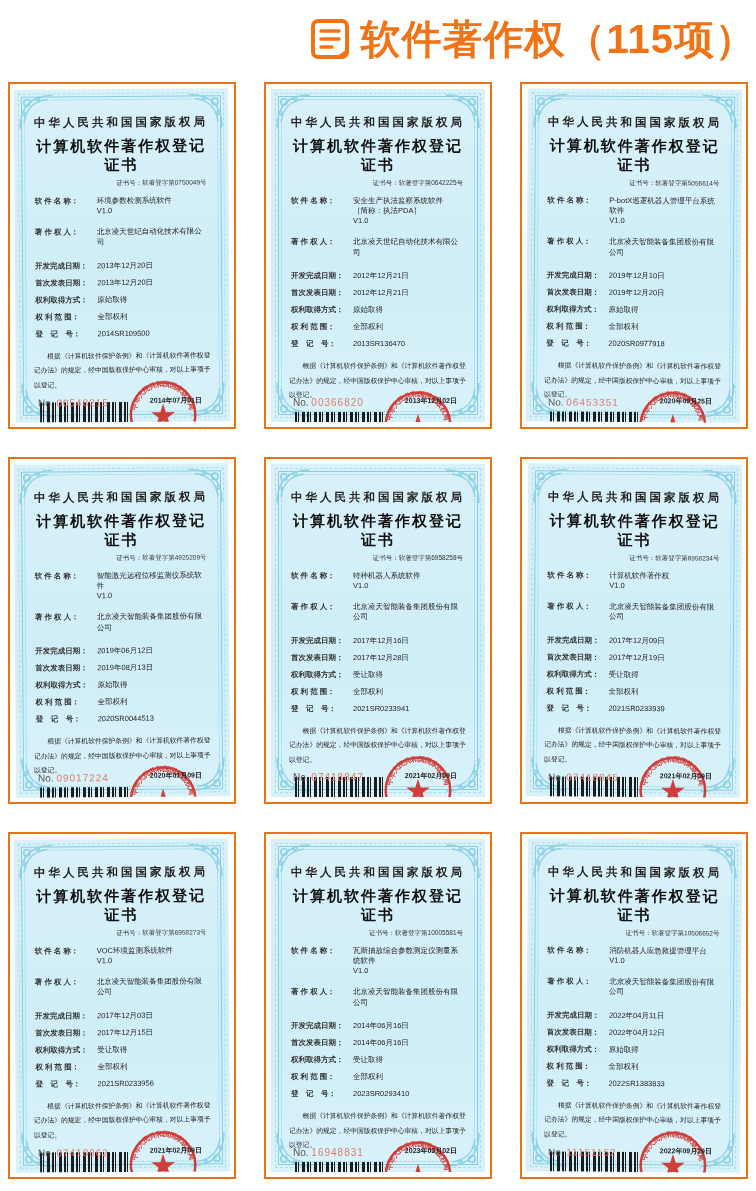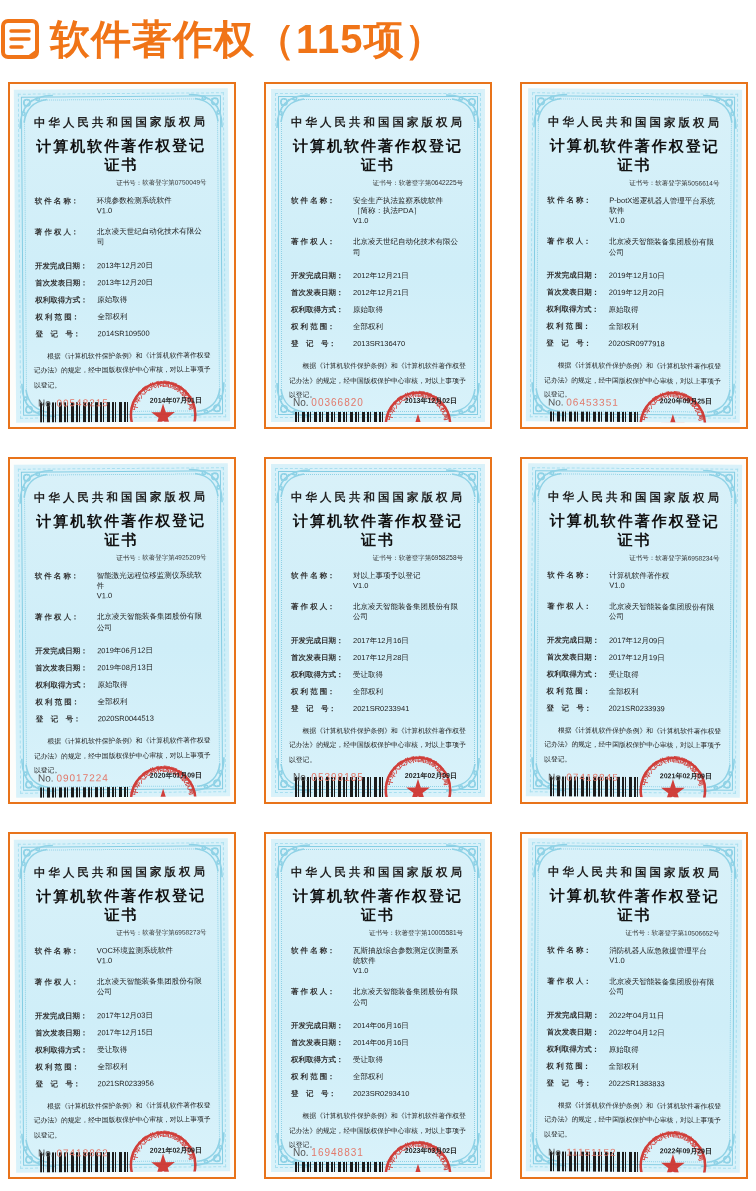--- a/index.html
+++ b/index.html
@@ -1,20 +1,20 @@
 <!DOCTYPE html>
 <html><head>
 <meta charset="utf-8">
 <style>
   * { box-sizing: border-box; margin: 0; padding: 0; }
   html,body { width:756px; height:1191px; background:#ffffff; overflow:hidden;
               font-family:"Liberation Sans","DejaVu Sans",sans-serif; }
 
   
-  .header { height:78px; display:flex; align-items:center; justify-content:flex-start; gap:10px; }
+  .header { height:78px; display:flex; align-items:center; justify-content:flex-end; gap:10px; }
   .header .doc-icon { width:40px; height:40px; flex:0 0 auto; }
   .page-title { font-size:40px; font-weight:bold; color:#f07417; letter-spacing:1px; }
 
   
   .grid { padding:4px 8px 0 8px; display:grid; grid-template-columns:repeat(3,1fr);
           grid-auto-rows:347px; gap:28px 28px; }
   .card { border:2px solid #e8731a; background:#fdfdfb; padding:5px; position:relative; cursor:pointer; }
   .paper { width:100%; height:100%; background:linear-gradient(180deg,#d9f1f9 0%,#cfeef8 55%,#d9f2fa 100%);
            position:relative; overflow:hidden; }
   .card:nth-child(3n+1) .paper { transform:rotate(-0.4deg); }
@@ -515,21 +515,21 @@
       </span>
 
       <div class="content">
         <div class="authority">中华人民共和国国家版权局</div>
         <div class="cert-title">计算机软件著作权登记证书</div>
         <div class="cert-no"><span>证书号：</span><span>软著登字第6958258号</span></div>
 
         <div class="fields">
           <div class="frow name-row">
             <span class="lbl">软 件 名 称：</span>
-            <span class="val"><span>对以上事项予以登记</span><br>
+            <span class="val"><span>特种机器人系统软件</span><br>
               <span class="alias-br"></span>
               <span>V1.0</span></span>
           </div>
           <div class="frow owner-row">
             <span class="lbl">著 作 权 人：</span>
             <span class="val">北京凌天智能装备集团股份有限公司</span>
           </div>
           <div class="frow">
             <span class="lbl">开发完成日期：</span>
             <span class="val">2017年12月16日</span>
@@ -550,21 +550,21 @@
             <span class="lbl">登　记　号：</span>
             <span class="val">2021SR0233941</span>
           </div>
         </div>
 
         <div class="legal">根据《计算机软件保护条例》和《计算机软件著作权登记办法》的规定，经中国版权保护中心审核，对以上事项予以登记。</div>
 
         <div class="bottom">
           <div class="barcode"></div>
           <div class="qr"></div>
-          <div class="serial"><span>No. </span><span class="num">05398185</span></div>
+          <div class="serial"><span>No. </span><span class="num">07418847</span></div>
           <div class="seal"><svg viewBox="0 0 100 100" width="70" height="70">
                 <circle cx="50" cy="50" r="46" fill="none" stroke="#D0302A" stroke-width="3.6"></circle>
                 <path id="sealArc4" d="M13,56 A38,38 0 1 1 87,56" fill="none"></path>
                 <text font-size="10" fill="#D0302A" font-weight="bold"><textPath href="#sealArc4" startOffset="50%" text-anchor="middle" textLength="112">中华人民共和国国家版权局</textPath></text>
                 <path d="M50 34 L53.9 46.4 L66.9 46.4 L56.5 54.2 L60.4 66.6 L50 59 L39.6 66.6 L43.5 54.2 L33.1 46.4 L46.1 46.4 Z" fill="#D0302A"></path>
                 <text x="50" y="78" font-size="7.6" fill="#D0302A" text-anchor="middle" font-weight="bold">计算机软件著作权</text>
                 <text x="50" y="87" font-size="7.6" fill="#D0302A" text-anchor="middle" font-weight="bold">登记专用章</text>
               </svg></div>
           <div class="seal-date">2021年02月09日</div>
         </div>

